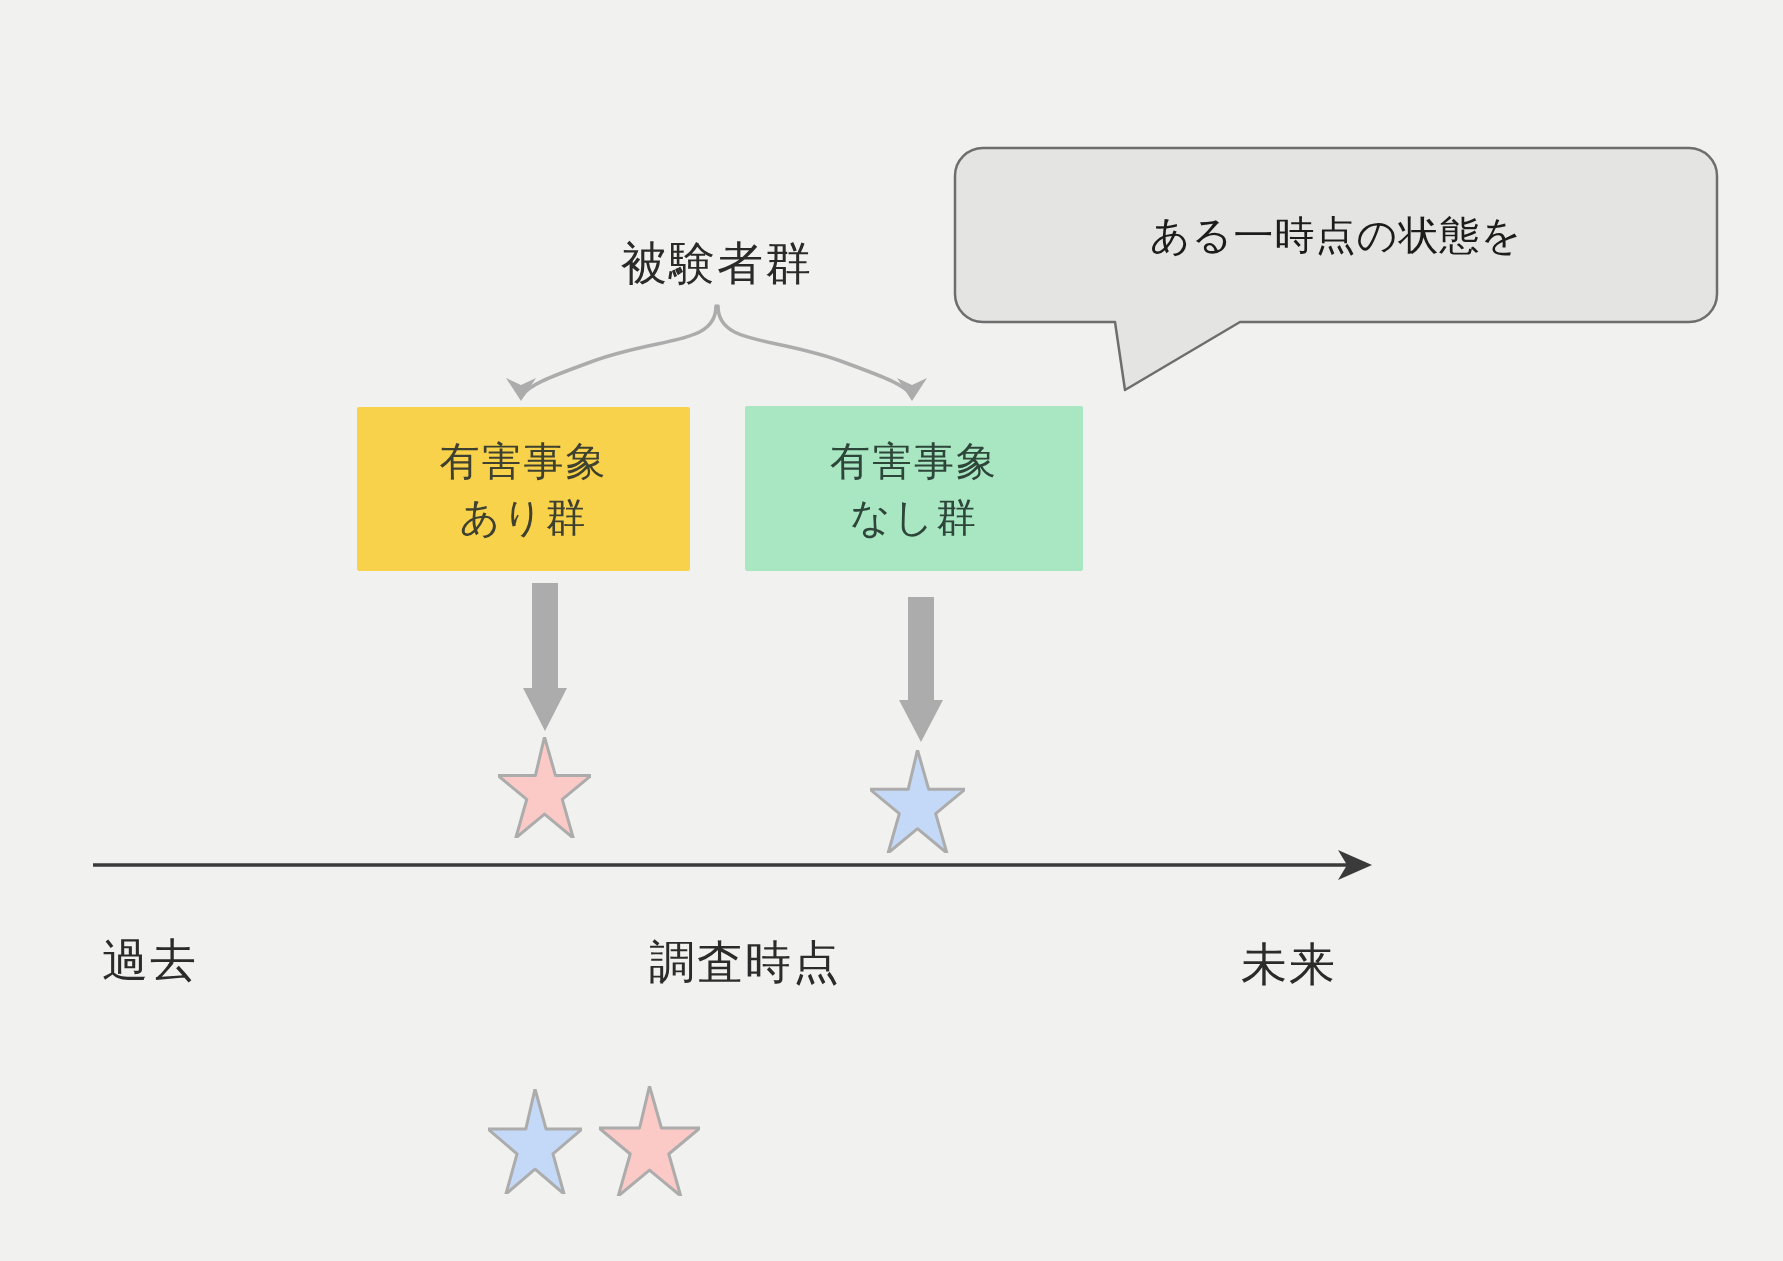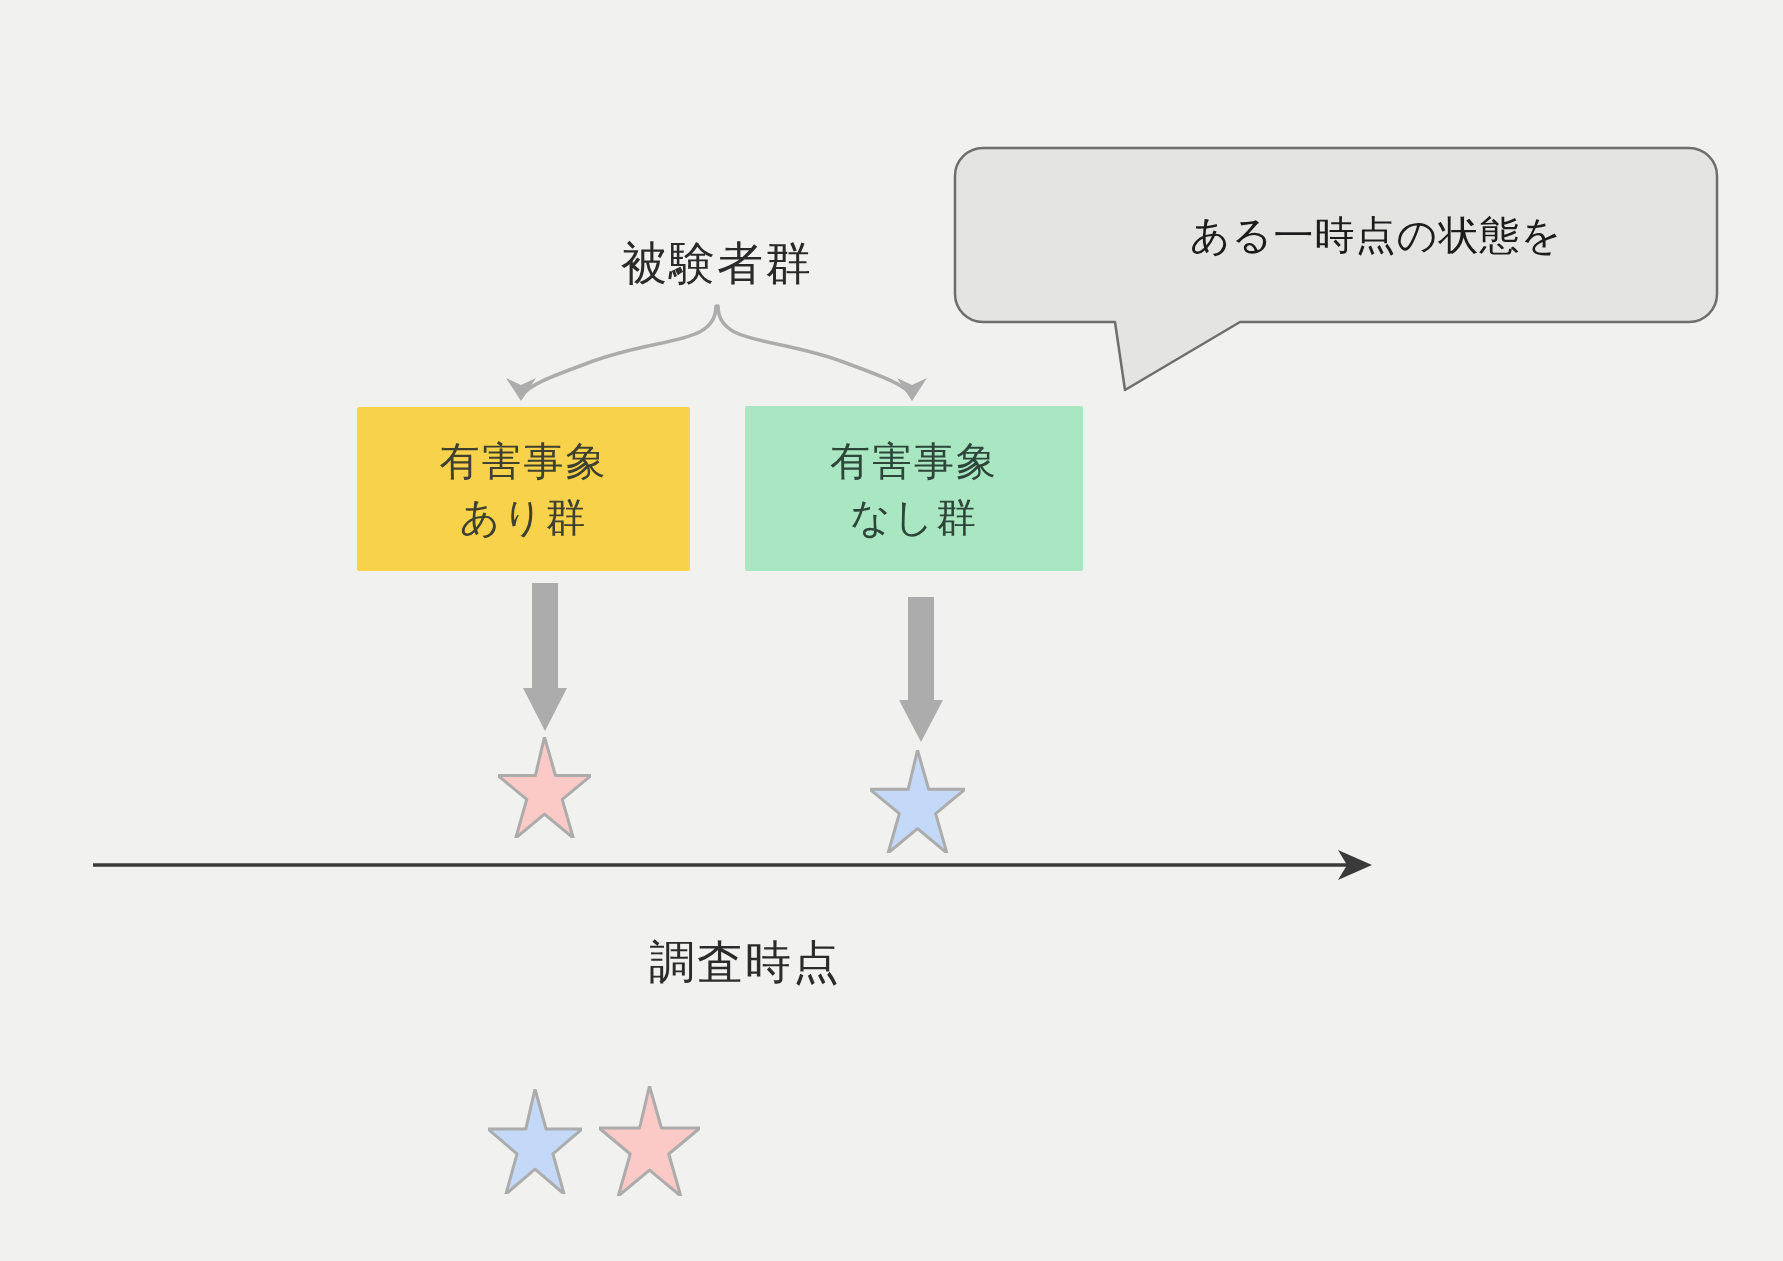--- a/index.html
+++ b/index.html
@@ -3,21 +3,21 @@
 <meta charset="utf-8">
 <style>
   html,body{margin:0;padding:0;background:#F1F1F0;}
   .canvas{
     position:relative;width:1783px;height:1261px;background:#F1F1F0;overflow:hidden;
     font-family:"Liberation Sans","DejaVu Sans",sans-serif;color:#2B2B2B;
   }
   .layer{position:absolute;left:0;top:0;width:1783px;height:1261px;pointer-events:none;}
   .abs{position:absolute;}
   .center-text{display:flex;flex-direction:column;align-items:center;justify-content:center;text-align:center;}
-  .bubble-text{left:955px;top:148px;width:762px;height:174px;font-size:40px;line-height:56px;color:#1C1C1C;letter-spacing:1px;padding-left:40px;}
+  .bubble-text{left:955px;top:148px;width:762px;height:174px;font-size:40px;line-height:56px;color:#1C1C1C;letter-spacing:1px;}
   .subject-label{left:567px;top:236px;width:300px;height:56px;font-size:46px;color:#2A2A2A;letter-spacing:2px;text-align:center;}
   .group-box{border-radius:2px;font-size:40px;line-height:56px;letter-spacing:2px;}
   .box-yellow{left:357px;top:407px;width:333px;height:164px;background:#F9D24B;color:#3E4030;}
   .box-green{left:745px;top:406px;width:338px;height:165px;background:#A9E7C3;color:#2E463A;}
   .axis-label{font-size:46px;letter-spacing:2px;color:#2B2B2B;}
   .lbl-past{left:50px;top:930px;width:200px;}
   .lbl-survey{left:595px;top:932px;width:300px;}
   .lbl-future{left:1189px;top:934px;width:200px;}
   .legend-label{left:728px;top:1120px;width:520px;height:56px;display:flex;align-items:center;font-size:46px;letter-spacing:2px;color:#2B2B2B;}
 </style>
@@ -67,16 +67,18 @@
 
   <div class="abs center-text group-box box-yellow">
     <span>有害事象</span>
     <span>あり群</span>
   </div>
   <div class="abs center-text group-box box-green">
     <span>有害事象</span>
     <span>なし群</span>
   </div>
 
+  <div class="abs center-text axis-label lbl-past">過去</div>
   <div class="abs center-text axis-label lbl-survey">調査時点</div>
+  <div class="abs center-text axis-label lbl-future">未来</div>
 
 
 </div>
 
 </body></html>

